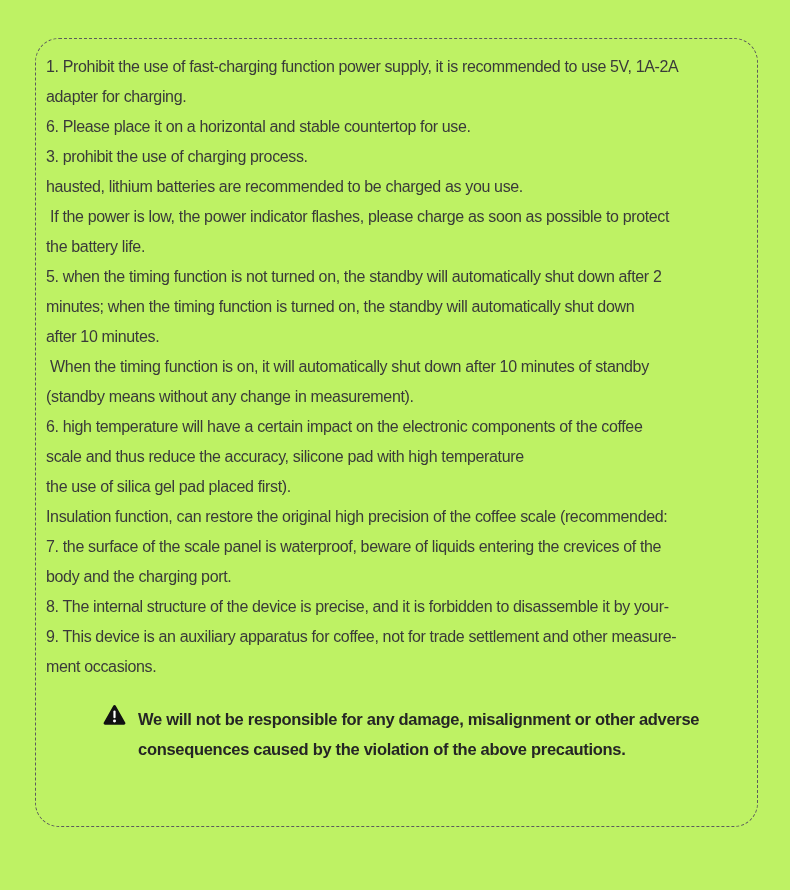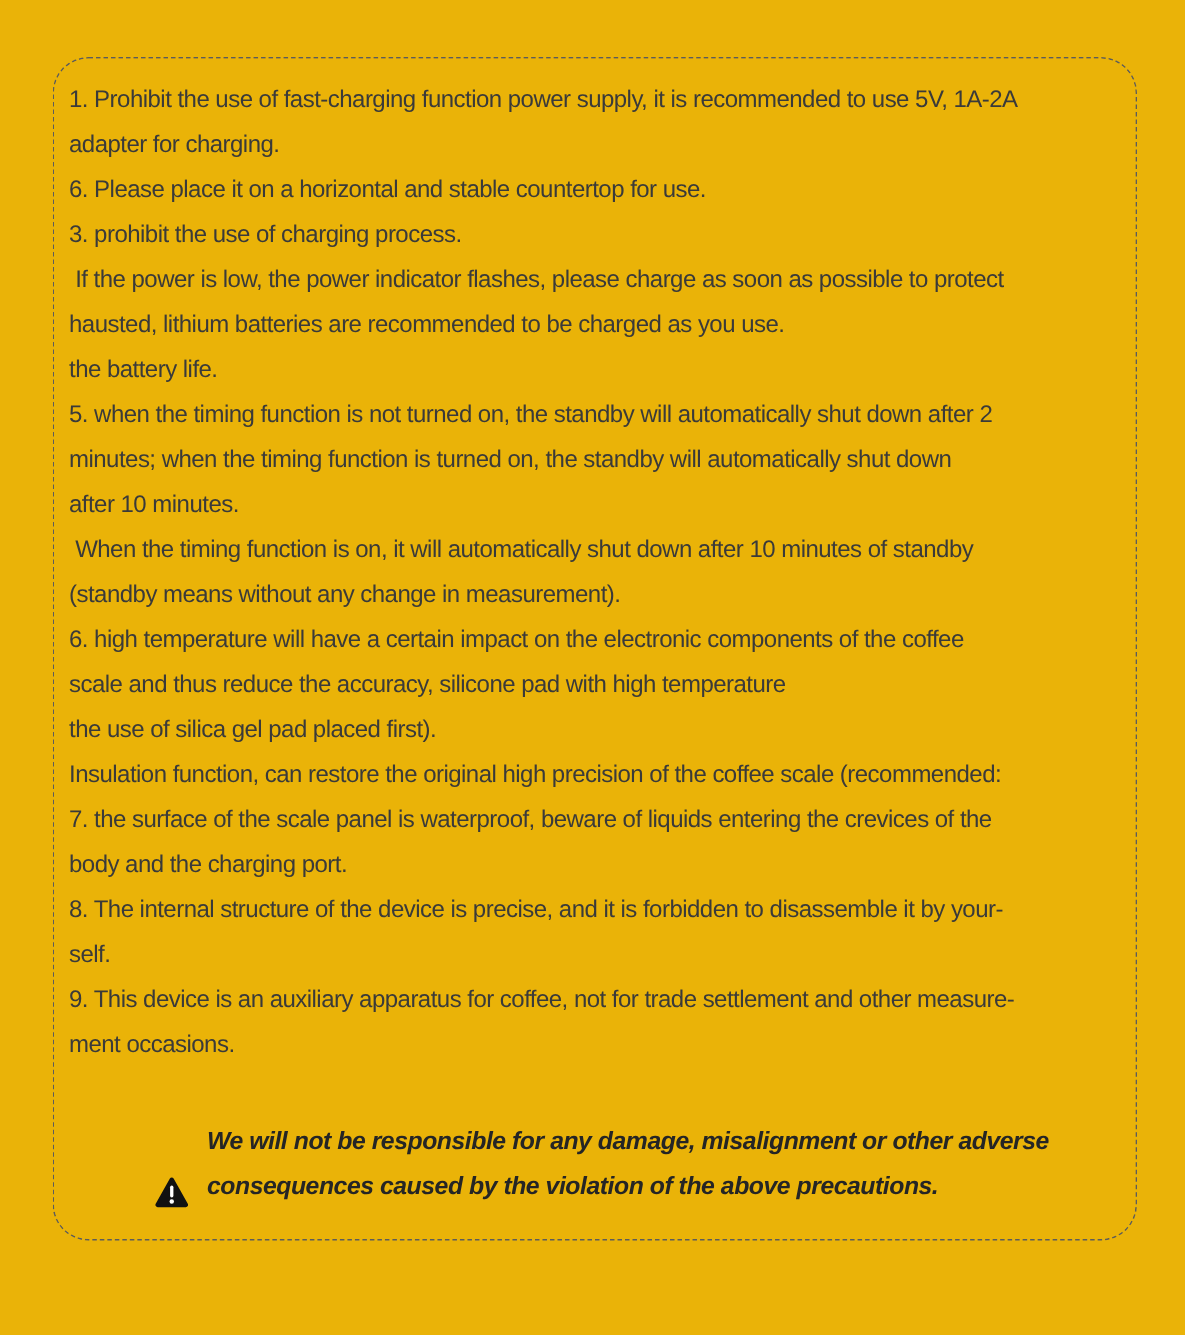--- a/index.html
+++ b/index.html
@@ -5,21 +5,21 @@
   html, body {
     margin: 0;
     padding: 0;
     background: #ffffff;
     font-family: "Liberation Sans", "DejaVu Sans", sans-serif;
   }
   .page {
     position: relative;
     width: 790px;
     height: 890px;
-    background: #eab308;
+    background: #bef264;
     overflow: hidden;
   }
   .precautions-box {
     position: absolute;
     left: 35px;
     top: 38px;
     width: 723px;
     height: 789px;
     box-sizing: border-box;
     border: 1.5px dashed #5c5c5c;
@@ -31,24 +31,23 @@
   }
   .text-line {
     font-size: 16px;
     letter-spacing: -0.35px;
     line-height: 30px;
     white-space: pre;
     color: #3a3a3a;
   }
   .warning-note {
     display: flex;
-    align-items: flex-end;
-    margin-top: 34px;
+    align-items: flex-start;
+    margin-top: 22px;
     margin-left: 57px;
-    font-style: italic;
   }
   .warn-icon {
     width: 23px;
     height: 22px;
     flex: 0 0 auto;
     margin-right: 12px;
     display: inline-block;
   }
   .warning-lines {
     color: #252525;
@@ -65,36 +64,35 @@
 </head>
 <body>
 
 <div class="page">
   <div class="precautions-box">
     <div class="text-lines" id="precaution-lines">
         <div class="text-line">1. Prohibit the use of fast-charging function power supply, it is recommended to use 5V, 1A-2A</div>
         <div class="text-line">adapter for charging.</div>
         <div class="text-line">6. Please place it on a horizontal and stable countertop for use.</div>
         <div class="text-line">3. prohibit the use of charging process.</div>
+        <div class="text-line">hausted, lithium batteries are recommended to be charged as you use.</div>
         <div class="text-line"> If the power is low, the power indicator flashes, please charge as soon as possible to protect</div>
-        <div class="text-line">hausted, lithium batteries are recommended to be charged as you use.</div>
         <div class="text-line">the battery life.</div>
         <div class="text-line">5. when the timing function is not turned on, the standby will automatically shut down after 2</div>
         <div class="text-line">minutes; when the timing function is turned on, the standby will automatically shut down</div>
         <div class="text-line">after 10 minutes.</div>
         <div class="text-line"> When the timing function is on, it will automatically shut down after 10 minutes of standby</div>
         <div class="text-line">(standby means without any change in measurement).</div>
         <div class="text-line">6. high temperature will have a certain impact on the electronic components of the coffee</div>
         <div class="text-line">scale and thus reduce the accuracy, silicone pad with high temperature</div>
         <div class="text-line">the use of silica gel pad placed first).</div>
         <div class="text-line">Insulation function, can restore the original high precision of the coffee scale (recommended:</div>
         <div class="text-line">7. the surface of the scale panel is waterproof, beware of liquids entering the crevices of the</div>
         <div class="text-line">body and the charging port.</div>
         <div class="text-line">8. The internal structure of the device is precise, and it is forbidden to disassemble it by your-</div>
-        <div class="text-line">self.</div>
         <div class="text-line">9. This device is an auxiliary apparatus for coffee, not for trade settlement and other measure-</div>
         <div class="text-line">ment occasions.</div>
       </div>
     <div class="warning-note">
       <span class="warn-icon">
         <svg viewBox="0 0 24 22" width="23" height="22" aria-hidden="true">
           <path d="M10.7 1.3 L0.85 18.9 a1.55 1.55 0 0 0 1.35 2.3 h19.6 a1.55 1.55 0 0 0 1.35 -2.3 L13.3 1.3 a1.5 1.5 0 0 0 -2.6 0 Z" fill="#111111"></path>
           <rect x="10.85" y="6.2" width="2.3" height="8.2" rx="1.15" fill="#ffffff"></rect>
           <circle cx="12" cy="17.3" r="1.55" fill="#ffffff"></circle>
         </svg>

